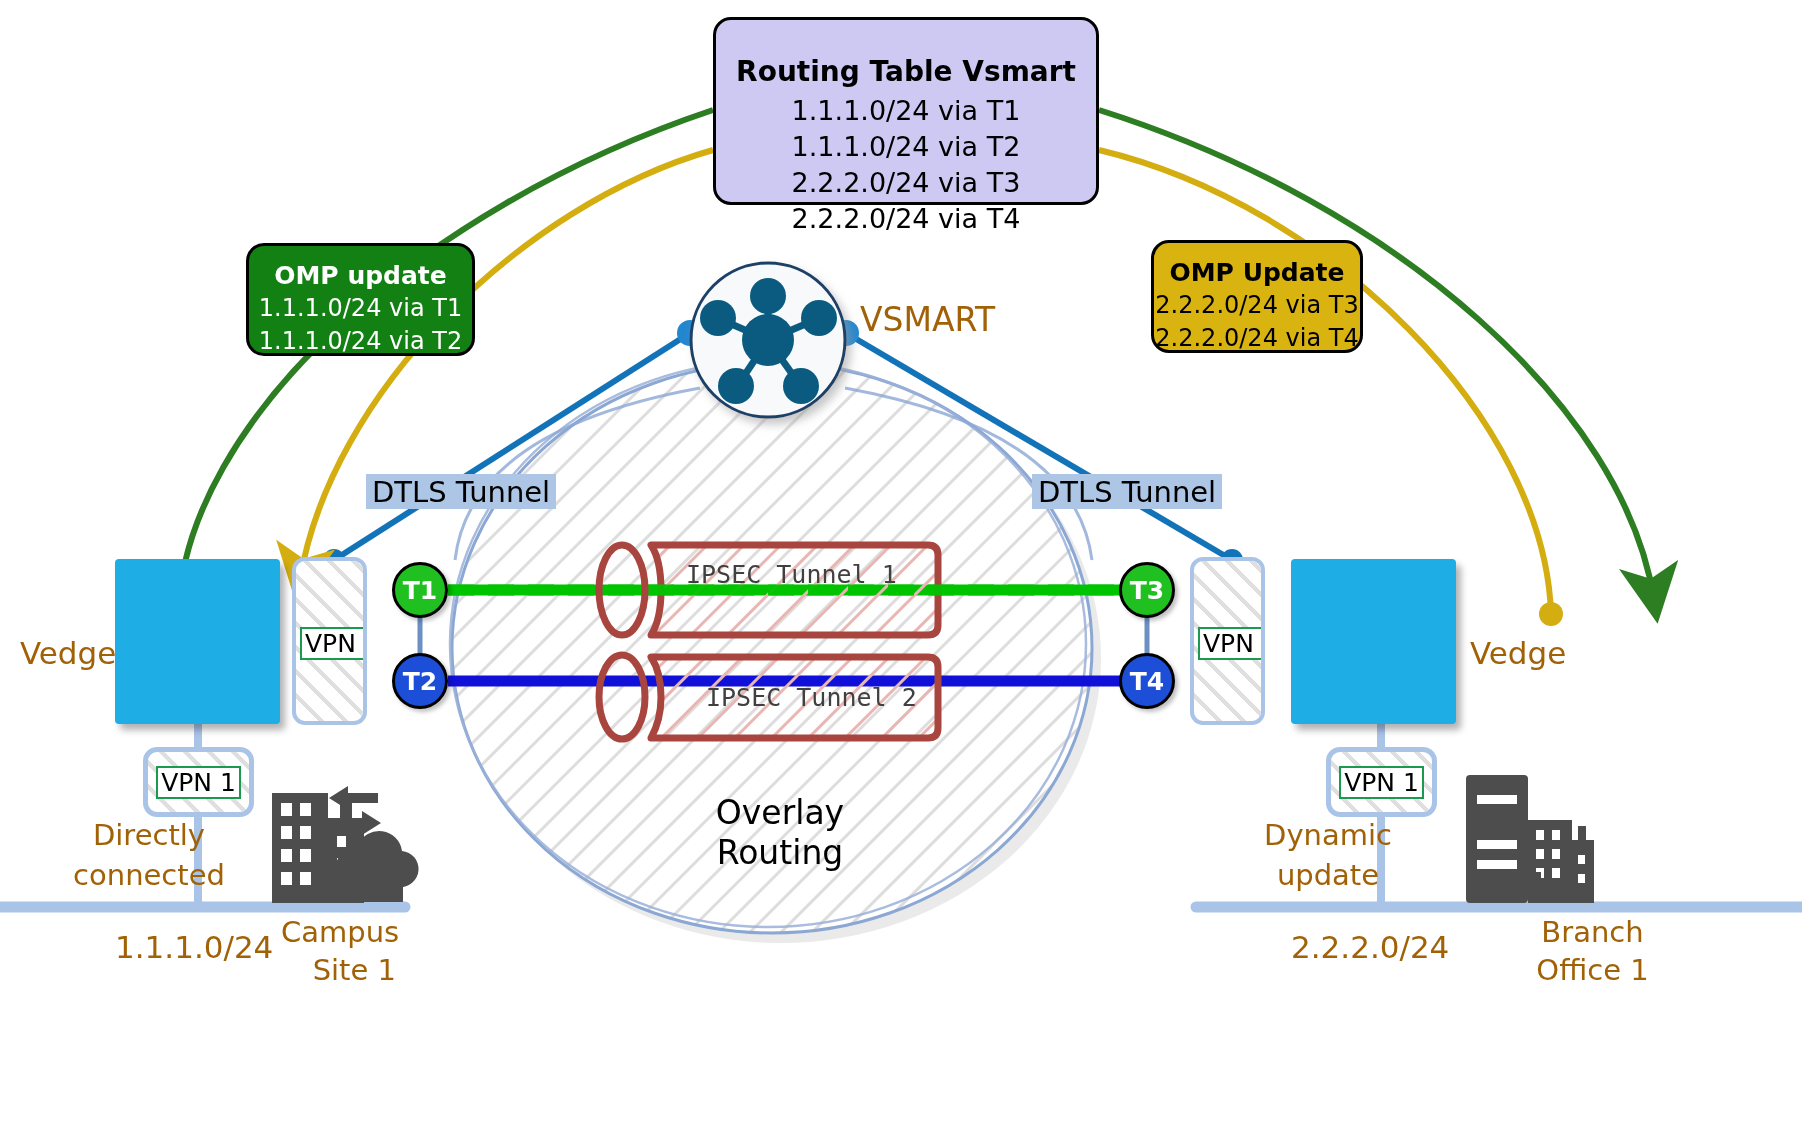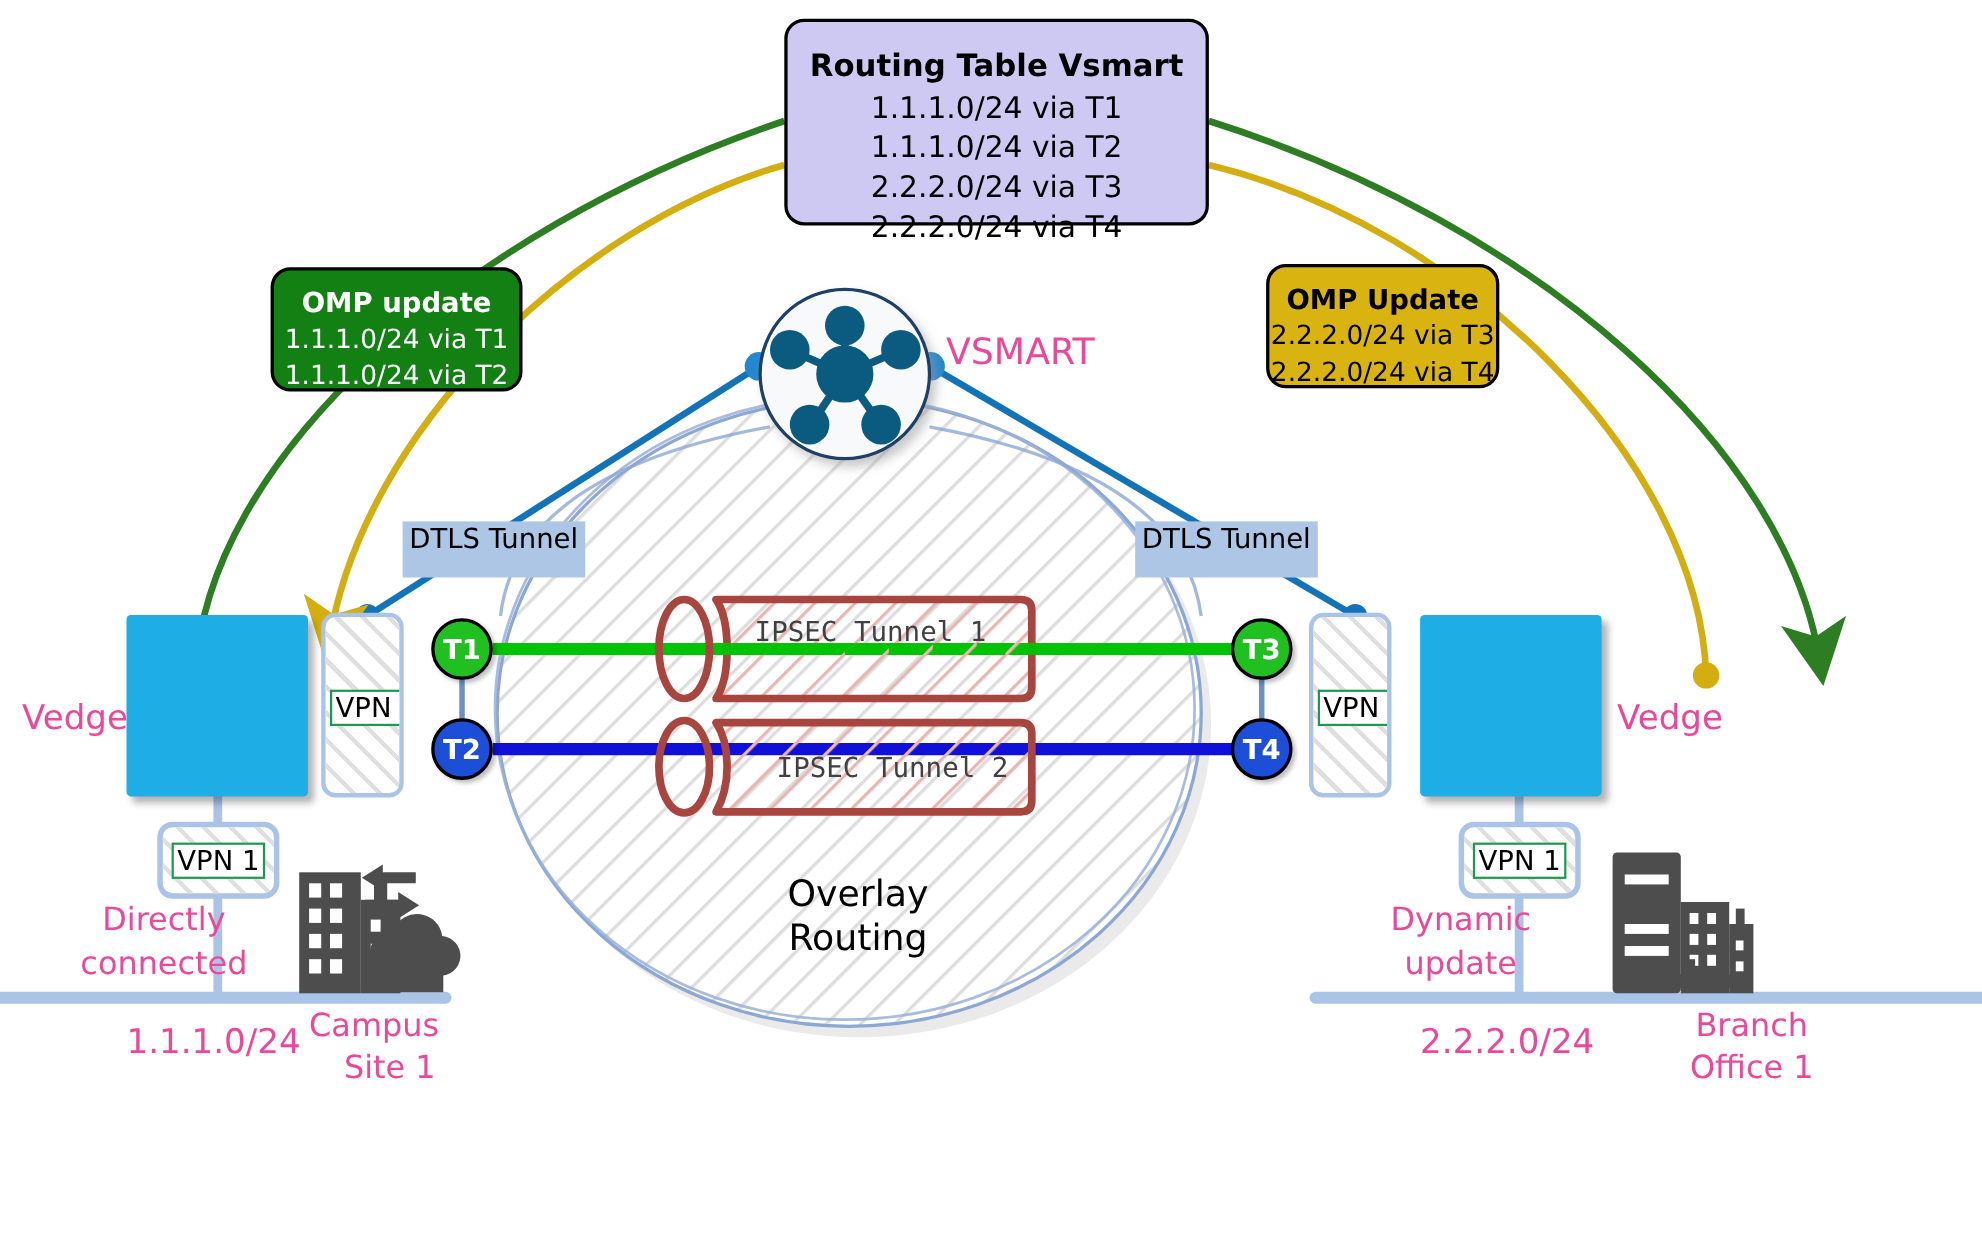--- a/index.html
+++ b/index.html
@@ -9,21 +9,21 @@
   svg.layer{position:absolute;left:0;top:0;width:1802px;height:1122px;overflow:visible;}
   .nosel{user-select:none;}
 
   
   .rbox{position:absolute;border:3px solid #000;border-radius:18px;
         text-align:center;box-sizing:border-box;}
   .rbox .ttl{font-weight:bold;}
   .rbox .ln{white-space:nowrap;}
 
   #routing-table{left:713px;top:17px;width:386px;height:188px;background:#cdc9f2;
-      padding-top:22px;font-size:27px;line-height:36px;color:#000;}
+      padding-top:34px;font-size:27px;line-height:36px;color:#000;}
   #routing-table .ttl{font-size:28px;margin-bottom:3px;letter-spacing:0px;}
 
   #omp-left{left:246px;top:243px;width:229px;height:113px;background:#128012;
       color:#fff;padding-top:13px;font-size:24px;line-height:33px;}
   #omp-left .ttl{font-size:25px;}
 
   #omp-right{left:1151px;top:240px;width:212px;height:113px;background:#d9b310;
       color:#000;padding-top:13px;font-size:24px;line-height:33px;}
   #omp-right .ttl{font-size:25px;}
 
@@ -35,22 +35,22 @@
   .tnode{position:absolute;width:56px;height:56px;border-radius:50%;
      border:3px solid #000;box-sizing:border-box;color:#fff;font-weight:bold;
      font-size:25px;display:flex;align-items:center;justify-content:center;
      box-shadow:3px 3px 4px rgba(0,0,0,.25);}
   .tg{background:#21c021;}
   .tb{background:#1d4ed8;}
   #t1{left:392px;top:562px;} #t2{left:392px;top:653px;}
   #t3{left:1119px;top:562px;} #t4{left:1119px;top:653px;}
 
   
-  .dtls{position:absolute;background:#adc6e5;color:#000;font-size:25px;
-     padding:1px 6px 21px 6px;white-space:nowrap;}
+  .dtls{position:absolute;background:#adc6e5;color:#000;font-size:29px;
+     padding:1px 6px 0 6px;white-space:nowrap;}
   #dtls-left{left:366px;top:474px;}
   #dtls-right{left:1032px;top:474px;}
 
   
   .ipsec-lbl{position:absolute;font-family:"DejaVu Sans Mono","Liberation Mono",monospace;
      font-size:25px;color:#404040;white-space:nowrap;}
   #ipsec1{left:686px;top:560px;}
   #ipsec2{left:706px;top:683px;}
 
   
@@ -76,21 +76,21 @@
   .vtag{border:2px solid #1a9a4f;background:#fff;color:#000;font-size:25px;
      padding:0 3px;white-space:nowrap;display:inline-block;position:relative;z-index:3;}
 
   .hatch{position:absolute;left:-10px;top:-10px;right:-10px;bottom:-10px;z-index:1;
      background:repeating-linear-gradient(45deg,
         rgba(0,0,0,0) 0px, rgba(0,0,0,0) 13px,
         #dfdfdf 13px, #dfdfdf 17px);}
 
   
   .cap{position:absolute;font-family:"DejaVu Sans","Liberation Sans",sans-serif;
-     color:#ec4899;white-space:nowrap;}
+     color:#a16207;white-space:nowrap;}
   #vedge-left-label{left:20px;top:635px;font-size:31px;}
   #vedge-right-label{left:1470px;top:635px;font-size:31px;}
   #vsmart-label{left:860px;top:300px;font-size:33px;}
   #directly-connected{left:64px;top:815px;width:170px;text-align:center;
      font-size:29px;line-height:40px;white-space:normal;}
   #dynamic-routing{left:1243px;top:815px;width:170px;text-align:center;
      font-size:29px;line-height:40px;white-space:normal;}
   #subnet-left{left:115px;top:929px;font-size:31px;}
   #subnet-right{left:1291px;top:929px;font-size:31px;}
   #campus-label{left:281px;top:913px;width:115px;text-align:right;

